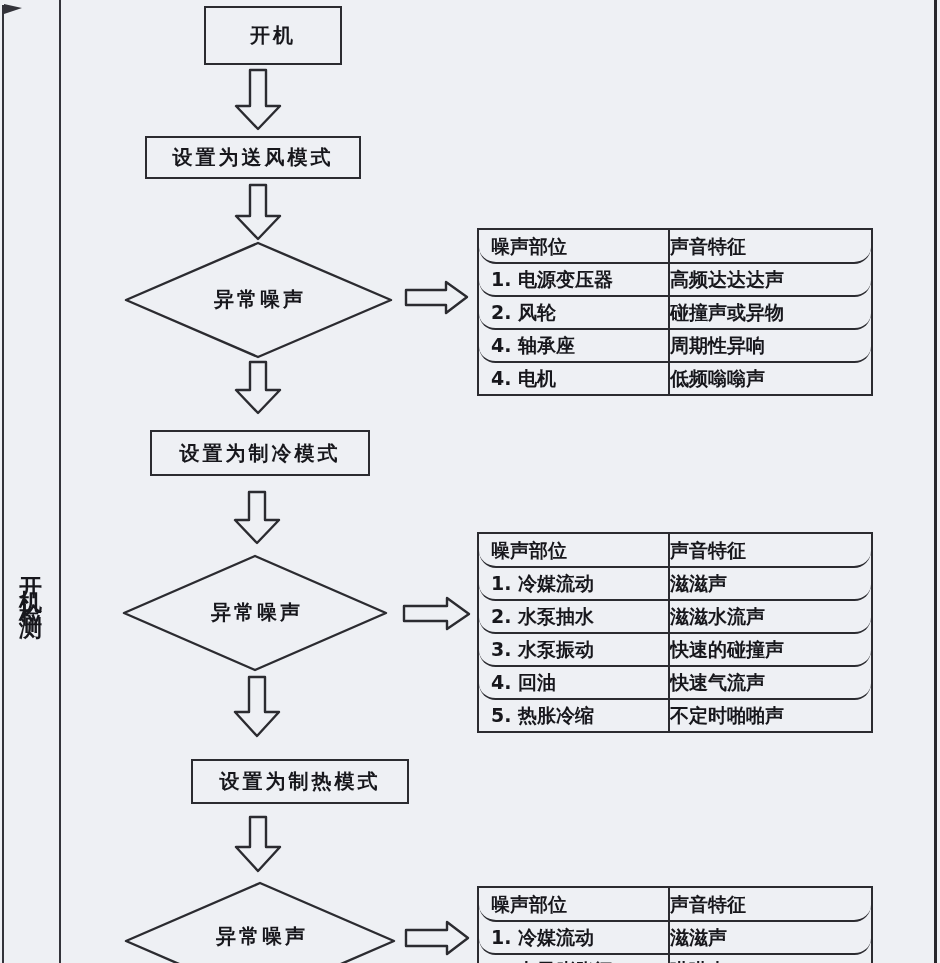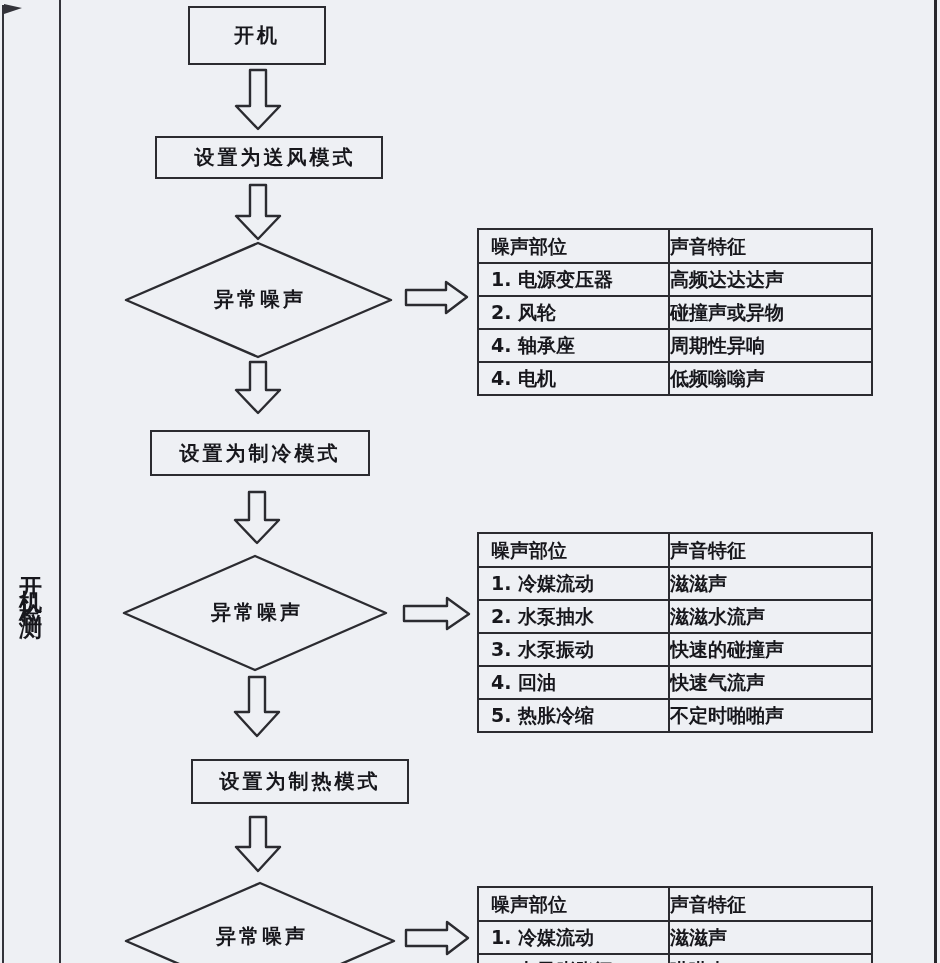--- a/index.html
+++ b/index.html
@@ -41,20 +41,21 @@
   .noise-table{
     position:absolute;
     width:392px;
     border:2px solid #2b2b30;
     background:#eef0f4;
     font-size:19px;font-weight:600;
   }
   .noise-table .tr{
     display:flex;
     border-bottom:2px solid #2b2b30;
+    border-radius:17px;
   }
   .noise-table .tr:last-child{border-bottom:none;}
   .noise-table .td{
     overflow:hidden;white-space:nowrap;
   }
   .noise-table .td.c1{
     width:177px;
     border-right:2px solid #2b2b30;
     padding-left:12px;
   }
@@ -90,24 +91,24 @@
 
     <polygon points="406,290 446,290 446,282 467,297 446,313 446,305 406,305" fill="#eef0f4" stroke="#2b2b30" stroke-width="2.4" stroke-linejoin="round"></polygon>
     <polygon points="404,606 447,606 447,598 469,614 447,629 447,621 404,621" fill="#eef0f4" stroke="#2b2b30" stroke-width="2.4" stroke-linejoin="round"></polygon>
     <polygon points="406,930 447,930 447,922 468,938 447,954 447,946 406,946" fill="#eef0f4" stroke="#2b2b30" stroke-width="2.4" stroke-linejoin="round"></polygon>
 
     <path d="M703,291 q7,6 14,0 t14,0 t14,0 t14,0" fill="none" stroke="#cf6f7e" stroke-width="2" opacity="0.75"></path>
   </svg>
 
   <div class="side-label" style="left:16px;top:558px;">开机检测</div>
 
-  <div class="node-box" style="left:188px;top:6px;width:134px;height:55px;">
+  <div class="node-box" style="left:204px;top:6px;width:134px;height:55px;">
     <span>开机</span>
   </div>
-  <div class="node-box" style="left:155px;top:136px;width:212px;height:39px;padding-left:12px;">
+  <div class="node-box" style="left:145px;top:136px;width:212px;height:39px;">
     <span>设置为送风模式</span>
   </div>
   <div class="node-box" style="left:150px;top:430px;width:216px;height:42px;">
     <span>设置为制冷模式</span>
   </div>
   <div class="node-box" style="left:158px;top:759px;width:214px;height:41px;margin-left:33px;">
     <span>设置为制热模式</span>
   </div>
 
   <div class="diamond-label" style="left:260px;top:299px;">异常噪声</div>

